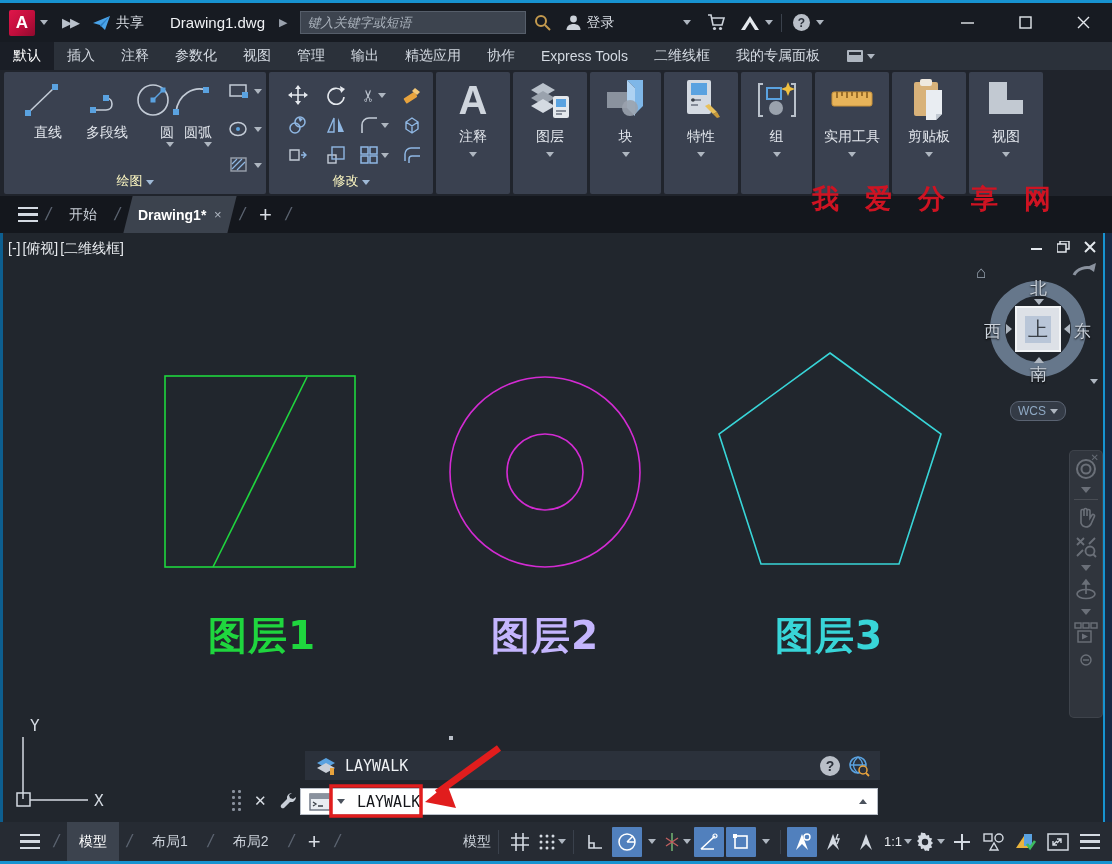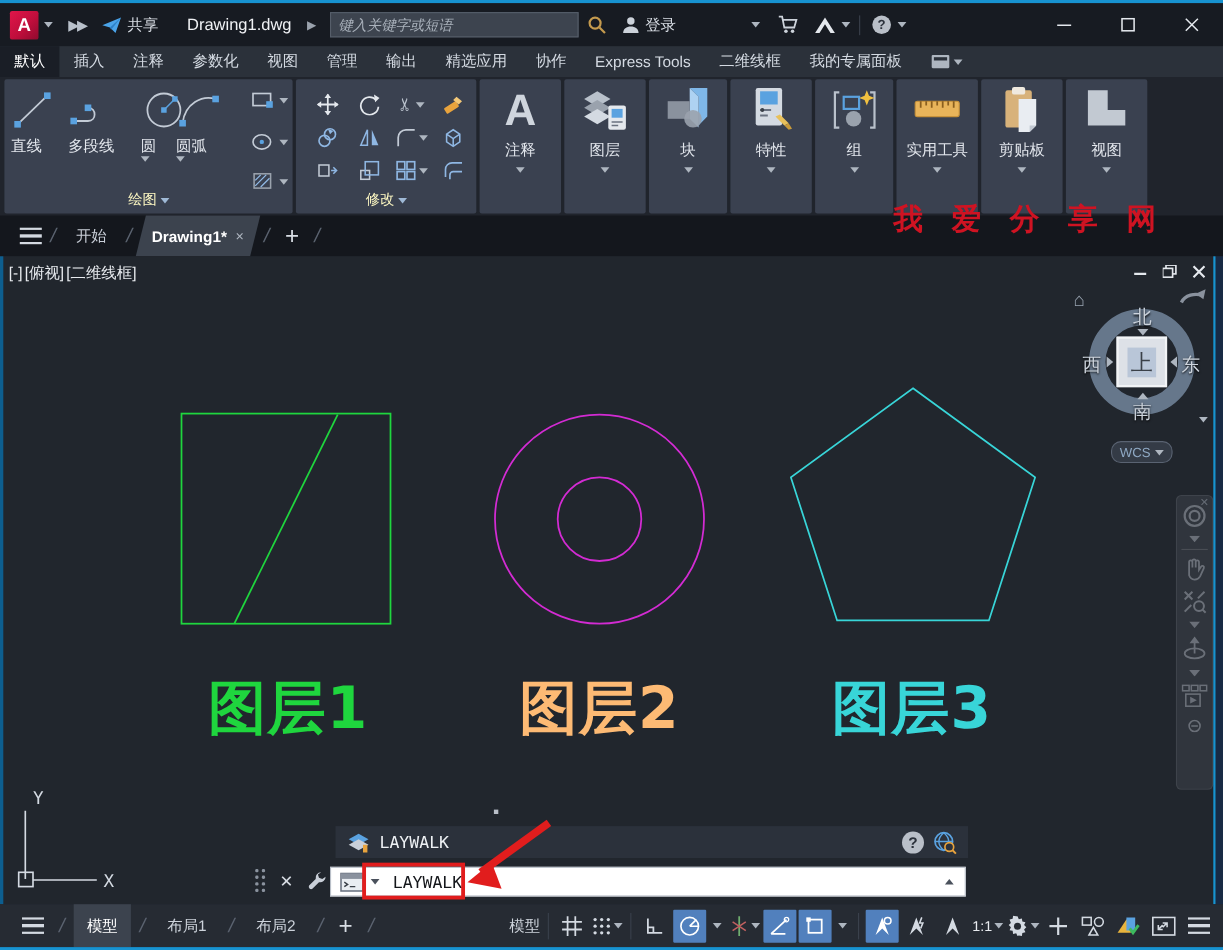--- a/index.html
+++ b/index.html
@@ -41,21 +41,21 @@
   .panelbox:after { content:""; position:absolute; left:2px; top:2px; right:2px; height:3px; background:#2b313a; }
 
   
   .ribbon { position:absolute; left:0; top:70px; width:1112px; height:126px; background:#20242c; }
   .panel { position:absolute; top:2px; height:122px; background:#3a4150; border-radius:2px; }
   .panel-label { position:absolute; bottom:4px; left:0; right:0; text-align:center; color:#fef9c3; font-size:13px; }
   .panel-label .caret { border-top-color:#9fb9d6; margin-left:3px; }
   .bigbtn { position:absolute; top:6px; display:flex; flex-direction:column; align-items:center; width:100%; }
   .bigbtn .blabel { color:#e2e6ec; font-size:14px; margin-top:6px; }
   .bigbtn .caret { margin-top:6px; }
-  .drawtool { position:absolute; top:8px; display:flex; flex-direction:column; align-items:flex-start; }
+  .drawtool { position:absolute; top:8px; display:flex; flex-direction:column; align-items:flex-end; }
   .drawtool .blabel { color:#e2e6ec; font-size:14px; margin-top:4px; }
   .smallcol { position:absolute; display:flex; align-items:center; gap:4px; }
   .migrid { position:absolute; left:10px; top:8px; display:grid; grid-template-columns:repeat(4,38px); grid-auto-rows:30px; align-items:center; justify-items:center; }
   .mi { width:20px; height:20px; }
   .scissors { color:#bcc4cf; font-size:16px; transform:rotate(-90deg); }
 
   
   .filetabs { position:absolute; left:0; top:196px; width:1112px; height:37px; background:#14171d;
     display:flex; align-items:center; color:#c9cfd8; font-size:14px; }
   .ft-menu { margin-left:18px; }
@@ -92,21 +92,21 @@
 
   
   .navbar { position:absolute; left:1069px; top:217px; width:34px; height:268px;
     background:rgba(130,138,150,0.16); border:1px solid rgba(255,255,255,0.07); border-radius:5px; }
   .navbar svg { opacity:0.38; display:block; margin:7px auto 0; }
   .nav-x { position:absolute; right:3px; top:1px; color:#7b828c; font-size:10px; opacity:0.7; }
   .nav-div { width:24px; height:1px; background:rgba(255,255,255,0.12); margin:6px auto 0; }
 
   
   .shapes { position:absolute; left:0; top:0; width:1112px; height:589px; }
-  .layer-label { position:absolute; font-size:53px; font-weight:bold; font-family:"DejaVu Sans",sans-serif;
+  .layer-label { position:absolute; font-size:39px; font-weight:bold; font-family:"DejaVu Sans",sans-serif;
     width:240px; text-align:center; letter-spacing:1px; }
 
   
   .ucs { position:absolute; left:8px; top:480px; }
 
   
   .cmd-tip { position:absolute; left:305px; top:518px; width:575px; height:29px; background:#2b313b;
     display:flex; align-items:center; color:#eef1f4; font-size:15px; font-family:"DejaVu Sans Mono",monospace; }
   .cmd-tip .qmark { margin-left:auto; width:20px; height:20px; border-radius:50%; background:#b9bfc8;
     color:#2b313b; font-size:14px; font-weight:bold; display:flex; align-items:center; justify-content:center;
@@ -594,21 +594,21 @@
     </div>
 
     <svg class="shapes" viewBox="0 0 1112 589">
       <rect x="165" y="143" width="190" height="191" fill="none" stroke-width="1.6" stroke="#1fd63e"></rect>
       <line x1="213" y1="334" x2="307" y2="144" stroke-width="1.6" stroke="#1fd63e"></line>
       <circle cx="545" cy="239" r="95" fill="none" stroke-width="1.6" stroke="#d32bd3"></circle>
       <circle cx="545" cy="239" r="38" fill="none" stroke-width="1.6" stroke="#d32bd3"></circle>
       <polygon points="830,120 941,201 899,331 761,331 719,201" fill="none" stroke-width="1.6" stroke="#38d5d8"></polygon>
     </svg>
     <div class="layer-label" style="left: 142px; top: 376px; color: rgb(31, 214, 62);">图层1</div>
-    <div class="layer-label" style="left: 425px; top: 376px; color: #fdba74;">图层2</div>
+    <div class="layer-label" style="left: 425px; top: 376px; color: #c4b5fd;">图层2</div>
     <div class="layer-label" style="left: 709px; top: 376px; color: rgb(56, 213, 216);">图层3</div>
 
     <svg class="ucs" width="110" height="100" viewBox="0 0 110 100">
       <text x="22" y="18" fill="#d4dae2" font-size="16" font-family="DejaVu Sans Mono">Y</text>
       <line x1="15" y1="24" x2="15" y2="86" stroke="#d4dae2" stroke-width="1.5"></line>
       <rect x="9" y="80" width="13" height="13" fill="none" stroke="#d4dae2" stroke-width="1.5"></rect>
       <line x1="22" y1="87" x2="80" y2="87" stroke="#d4dae2" stroke-width="1.5"></line>
       <text x="86" y="93" fill="#d4dae2" font-size="16" font-family="DejaVu Sans Mono">X</text>
     </svg>
 

